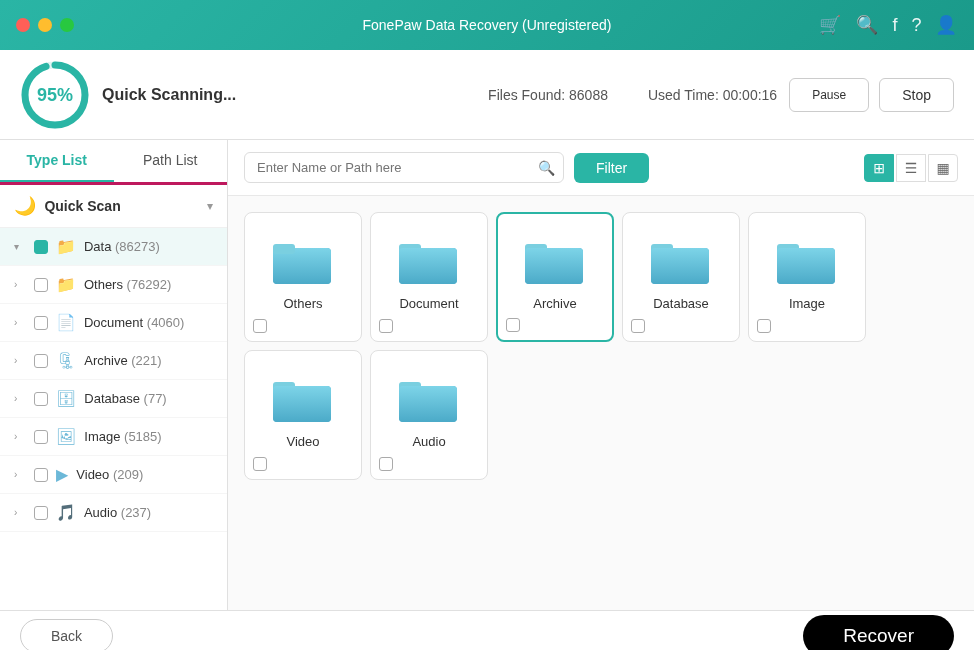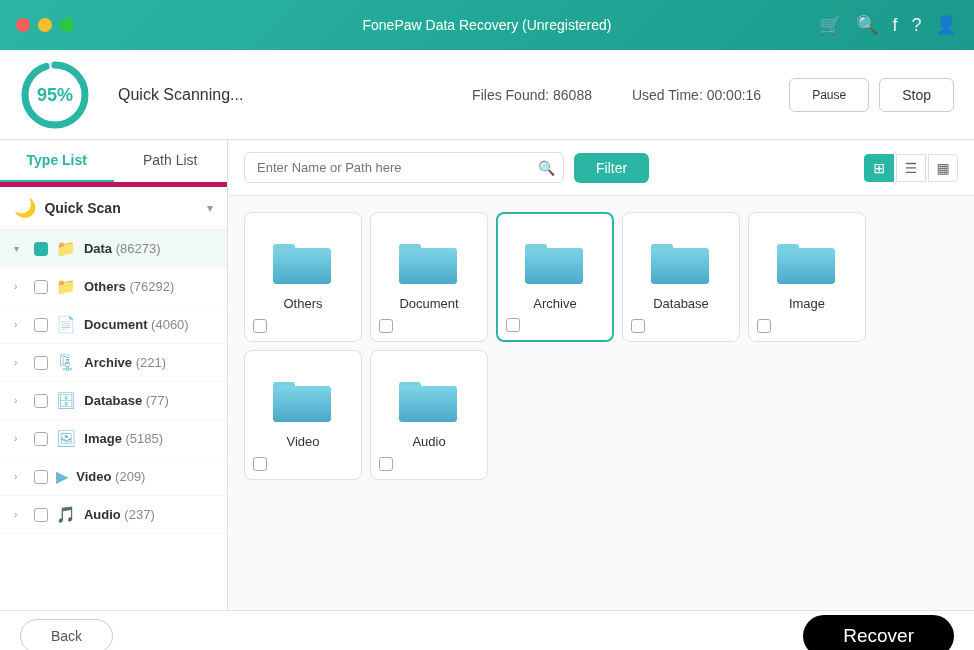--- a/index.html
+++ b/index.html
@@ -36,36 +36,36 @@
     }
 
     
     .progress-bar-container {
       background: white;
       height: 90px;
       display: flex;
       align-items: center;
       padding: 0 20px;
       border-bottom: 1px solid #e0e0e0;
-      gap: 28px;
+      gap: 12px;
       position: relative;
     }
     .progress-circle {
       width: 70px; height: 70px;
       position: relative; flex-shrink: 0;
     }
     .progress-circle svg {
       transform: rotate(-90deg);
     }
     .progress-circle .percent-text {
       position: absolute; top: 50%; left: 50%; transform: translate(-50%, -50%);
       font-size: 18px; font-weight: 700; color: #2ab5a5;
     }
     .scan-status {
-      font-size: 16px; color: #333; font-weight: 400; flex: 1;
+      font-size: 16px; color: #333; font-weight: 700; flex: 1;
     }
     .scan-info {
       display: flex; gap: 40px; color: #555; font-size: 14px;
     }
     .scan-controls {
       display: flex; gap: 10px; margin-left: auto;
     }
     .btn-pause {
       background: white; border: 1.5px solid #ccc; color: #333;
       padding: 8px 22px; border-radius: 6px; font-size: 12px; cursor: pointer;
@@ -85,21 +85,21 @@
     .sidebar {
       width: 228px;
       background: white;
       border-right: 1px solid #e0e0e0;
       display: flex;
       flex-direction: column;
       flex-shrink: 0;
     }
     .sidebar-tabs {
       display: flex;
-      border-bottom: 5px solid #be185d;
+      border-bottom: 3px solid #be185d;
     }
     .sidebar-tab {
       flex: 1; text-align: center; padding: 12px 0;
       font-size: 14px; cursor: pointer; color: #555;
       border-bottom: 2px solid transparent;
     }
     .sidebar-tab.active {
       color: #2ab5a5; border-bottom: 2px solid #2ab5a5; font-weight: 600;
     }
     .sidebar-section {
@@ -125,21 +125,21 @@
     }
     .sidebar-item.active-item { background: #eef9f8; }
     .sidebar-item .expand-arrow { color: #999; font-size: 10px; width: 12px; }
     .sidebar-item .checkbox {
       width: 14px; height: 14px; border: 1.5px solid #aaa; border-radius: 3px;
       background: white; flex-shrink: 0;
     }
     .sidebar-item .checkbox.checked { background: #2ab5a5; border-color: #2ab5a5; }
     .sidebar-item .file-icon { font-size: 16px; color: #6cb8d8; }
     .sidebar-item .item-label { flex: 1; }
-    .sidebar-item .item-label .item-name { font-weight: 700; }
+    .sidebar-item .item-label .item-name { font-weight: 400; }
     .sidebar-item .item-label .item-count { color: #888; }
 
     
     .content-area {
       flex: 1;
       background: #fafafa;
       display: flex;
       flex-direction: column;
       overflow: hidden;
     }

